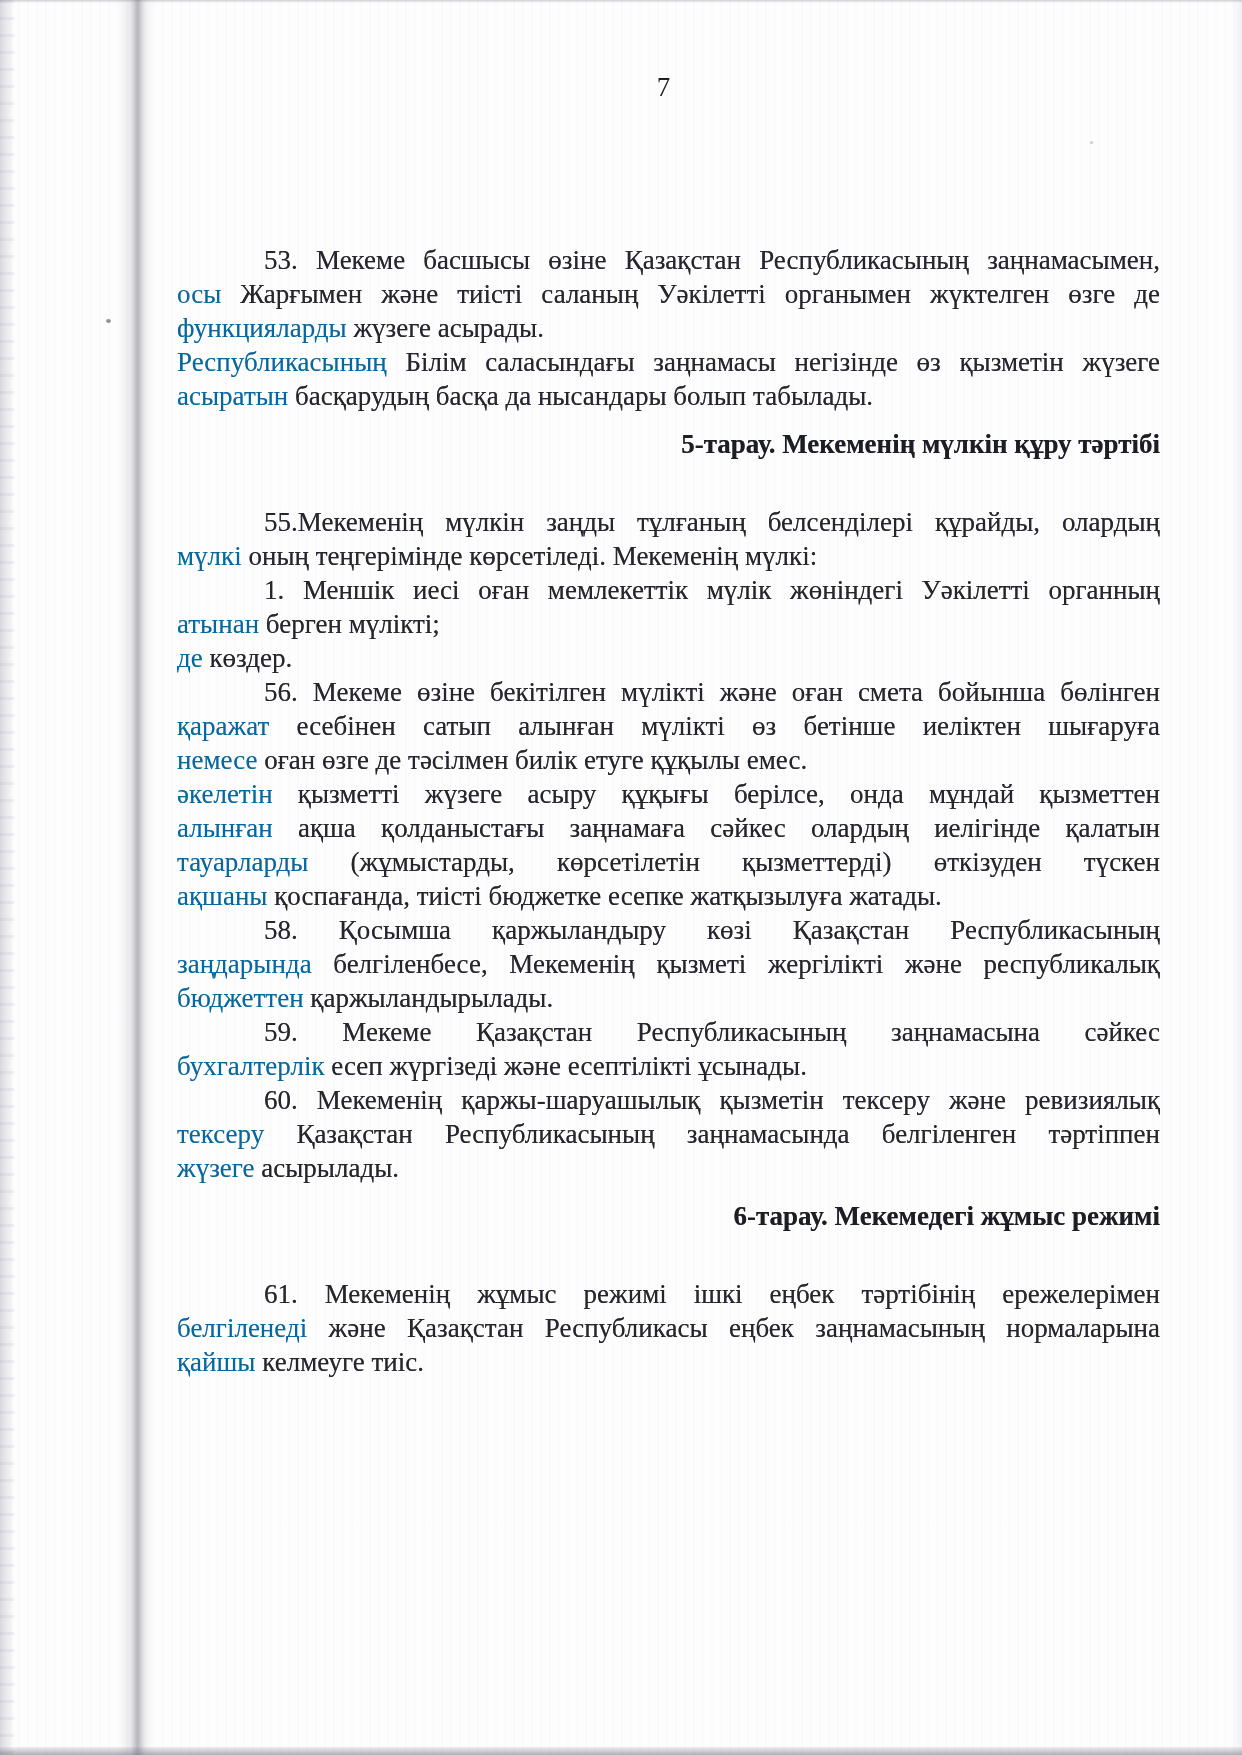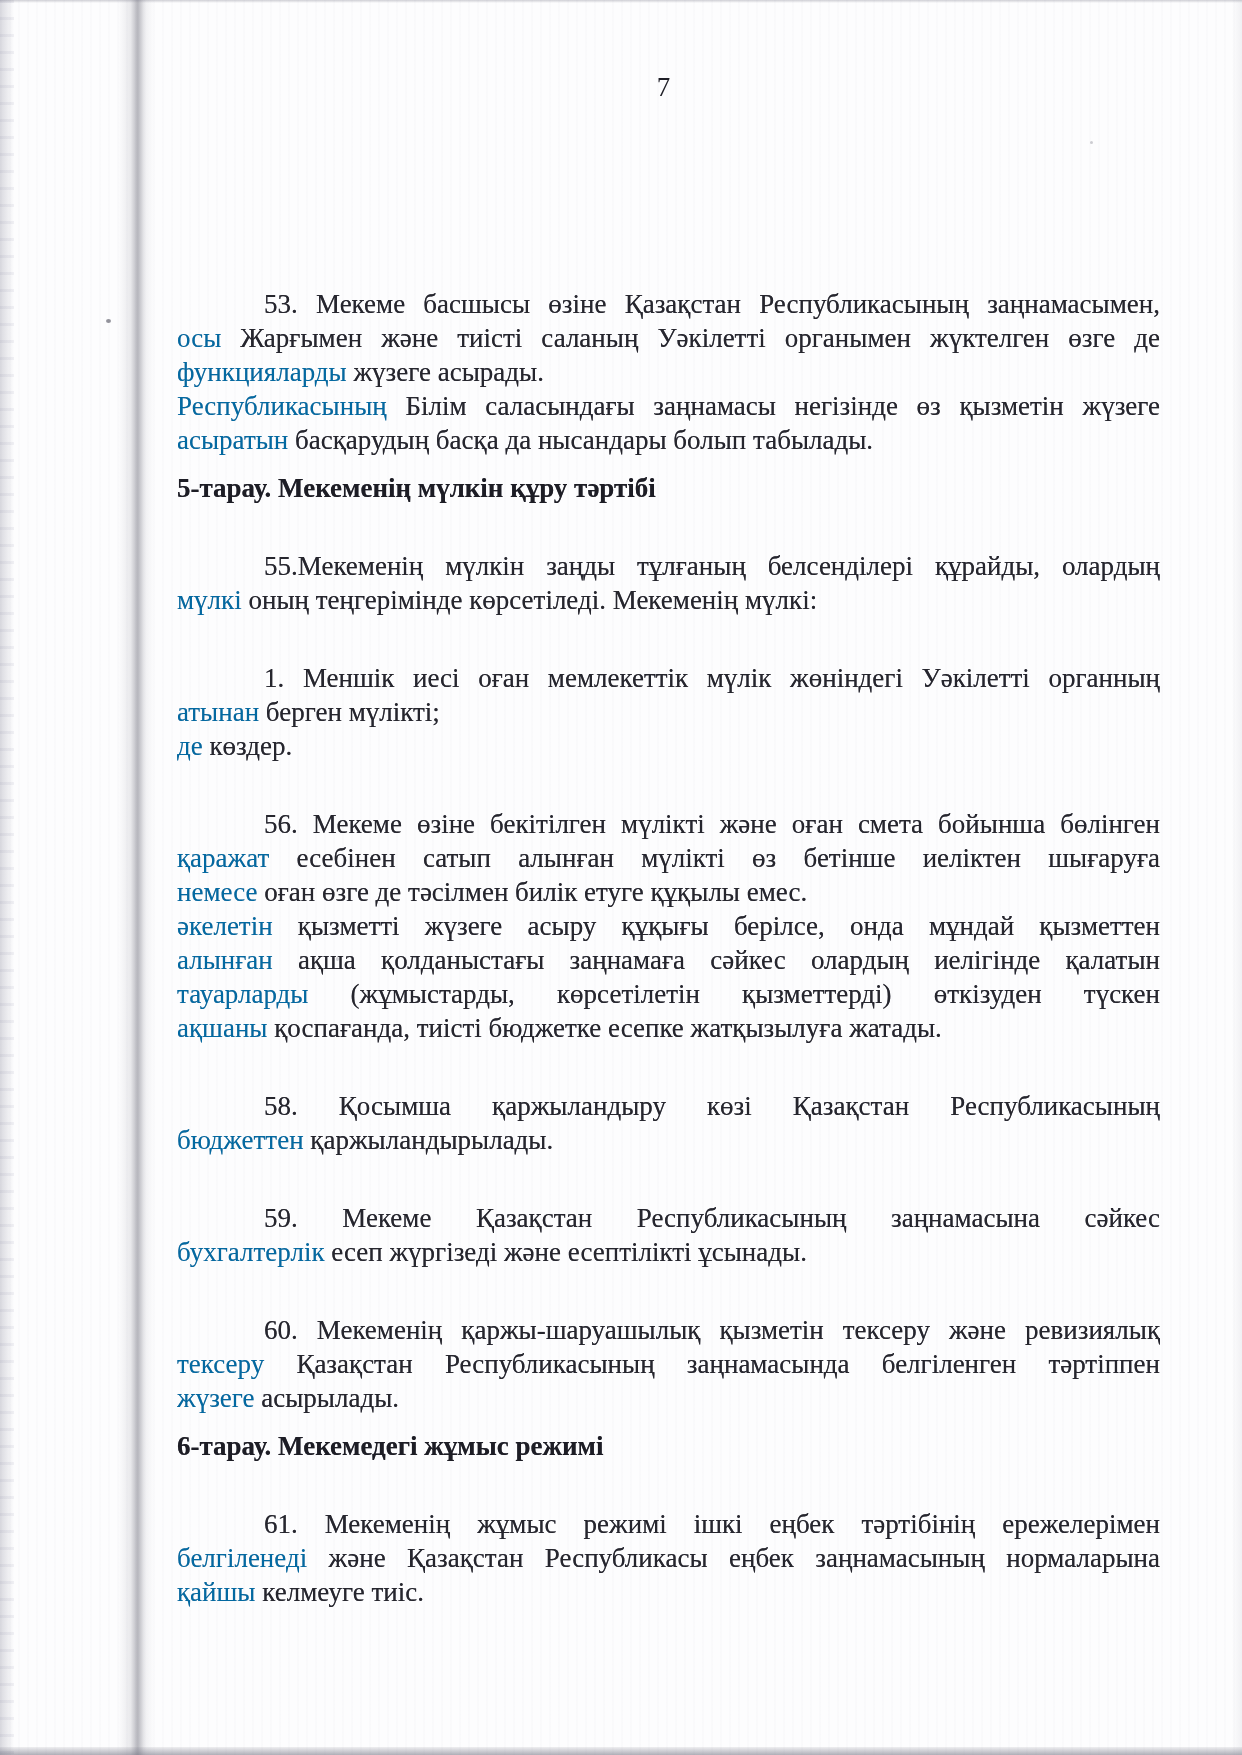--- a/index.html
+++ b/index.html
@@ -61,25 +61,25 @@
     font-size: 27px; line-height: 34px;
     text-shadow: 0 0 0.5px rgba(30,30,45,0.65);
   }
   .paragraph { margin: 0; }
   .line {
     text-align: justify;
     text-align-last: justify;
     overflow: hidden;
     height: 34px;
   }
-  .line.indent { padding-left: 87px; margin-top: 44px; }
+  .line.indent { padding-left: 87px; }
   .line.last { text-align-last: left; }
   .fade { color: #0369a1; text-shadow: 0 0 0.5px rgba(153,161,181,0.8); }
   .heading {
-    text-align: left;
+    text-align: right;
     font-weight: bold;
     font-size: 27px;
     line-height: 34px;
     margin: 14px 0 44px 0;
     color: #1d1d25;
   }
 </style>
 </head>
 <body>
 
@@ -123,20 +123,21 @@
       <div class="line last"><span class="fade">немесе</span> оған өзге де тәсілмен билік етуге құқылы емес.</div>
     </div>
     <div class="paragraph">
       <div class="line"><span class="fade">әкелетін</span> қызметті жүзеге асыру құқығы берілсе, онда мұндай қызметтен</div>
       <div class="line"><span class="fade">алынған</span> ақша қолданыстағы заңнамаға сәйкес олардың иелігінде қалатын</div>
       <div class="line"><span class="fade">тауарларды</span> (жұмыстарды, көрсетілетін қызметтерді) өткізуден түскен</div>
       <div class="line last"><span class="fade">ақшаны</span> қоспағанда, тиісті бюджетке есепке жатқызылуға жатады.</div>
     </div>
     <div class="paragraph">
       <div class="line indent">58. Қосымша қаржыландыру көзі Қазақстан Республикасының</div>
+      <div class="line"><span class="fade">заңдарында</span> белгіленбесе, Мекеменің қызметі жергілікті және республикалық</div>
       <div class="line last"><span class="fade">бюджеттен</span> қаржыландырылады.</div>
     </div>
     <div class="paragraph">
       <div class="line indent">59. Мекеме Қазақстан Республикасының заңнамасына сәйкес</div>
       <div class="line last"><span class="fade">бухгалтерлік</span> есеп жүргізеді және есептілікті ұсынады.</div>
     </div>
     <div class="paragraph">
       <div class="line indent">60. Мекеменің қаржы-шаруашылық қызметін тексеру және ревизиялық</div>
       <div class="line"><span class="fade">тексеру</span> Қазақстан Республикасының заңнамасында белгіленген тәртіппен</div>
       <div class="line last"><span class="fade">жүзеге</span> асырылады.</div>

